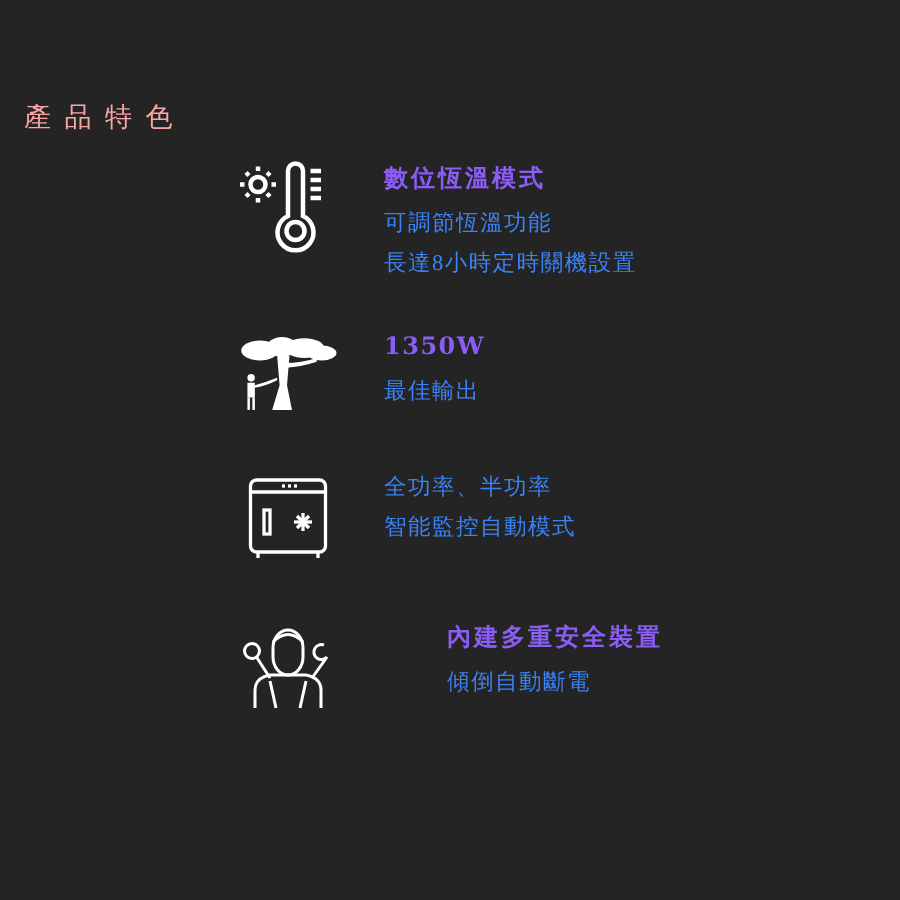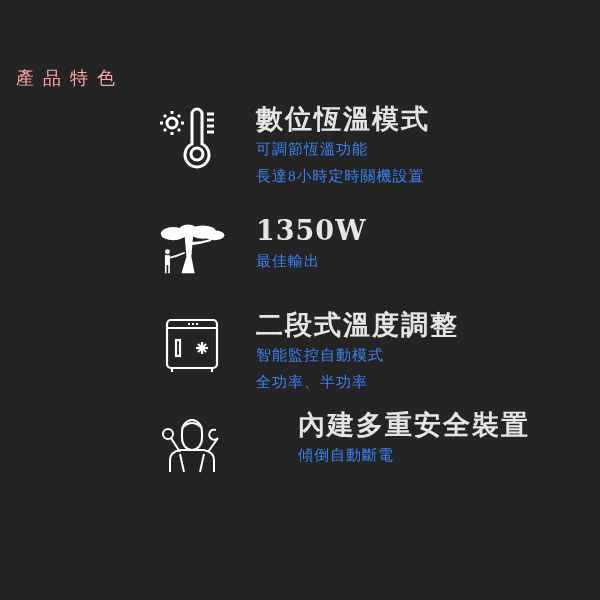--- a/index.html
+++ b/index.html
@@ -1,21 +1,21 @@
 <!DOCTYPE html>
 <html><head>
 <meta charset="utf-8">
 <style>
   html, body { margin:0; padding:0; }
   body { width:600px; height:600px; background:#242424; position:relative; overflow:hidden; font-family:"DejaVu Sans", sans-serif; }
   .section-title { position:absolute; left:16px; top:66px; color:#fca5a5; font-size:18px; letter-spacing:9px; }
   .feature { position:absolute; left:160px; display:flex; }
   .icon { width:66px; height:66px; margin-right:30px; }
   .text { display:flex; flex-direction:column; }
-  .title { color:#e5e5e5; font-size:27px; font-weight:bold; letter-spacing:2px; line-height:26px; margin-bottom:4px; }
+  .title { color:#8b5cf6; font-size:16px; font-weight:bold; letter-spacing:2px; line-height:26px; margin-bottom:4px; }
   .title.num { font-weight:bold; font-family:"DejaVu Serif", serif; letter-spacing:1px; }
   .line { color:#3b82f6; font-size:15px; line-height:27px; letter-spacing:1px;font-family:Liberation Serif, serif; }
 </style>
 </head>
 <body>
 
 <div class="section-title">產品特色</div>
 
 <div class="feature" style="top:106px;">
   <svg class="icon" viewBox="0 0 66 66" fill="none" stroke="#fff" stroke-width="3">
@@ -71,23 +71,22 @@
       <line x1="36" y1="12" x2="38" y2="12"></line>
     <rect x="16" y="28" width="4" height="16"></rect>
     <line x1="42" y1="30" x2="42" y2="42"></line>
       <line x1="36" y1="36" x2="48" y2="36"></line>
     <line x1="38" y1="32" x2="46" y2="40"></line>
       <line x1="46" y1="32" x2="38" y2="40"></line>
     <line x1="12" y1="56" x2="12" y2="60"></line>
       <line x1="52" y1="56" x2="52" y2="60"></line>
   </svg>
   <div class="text">
-    <div class="title">二段式溫度調整</div>
+    <div class="line">全功率、半功率</div>
     <div class="line">智能監控自動模式</div>
-    <div class="line">全功率、半功率</div>
   </div>
 </div>
 
 <div class="feature" style="top:412px;gap:42px;">
   <svg class="icon" viewBox="0 0 66 66" fill="none" stroke="#fff" stroke-width="2">
     <path d="M22 20 a10 12 0 0 1 20 0 v6 a10 12 0 0 1 -20 0 Z"></path>
     <path d="M22 16 q10 -10 20 0"></path>
     <circle cx="8" cy="22" r="5"></circle>
     <line x1="11" y1="26" x2="20" y2="40"></line>
     <path d="M56 18 a5 5 0 1 0 2 8 l-10 14"></path>

